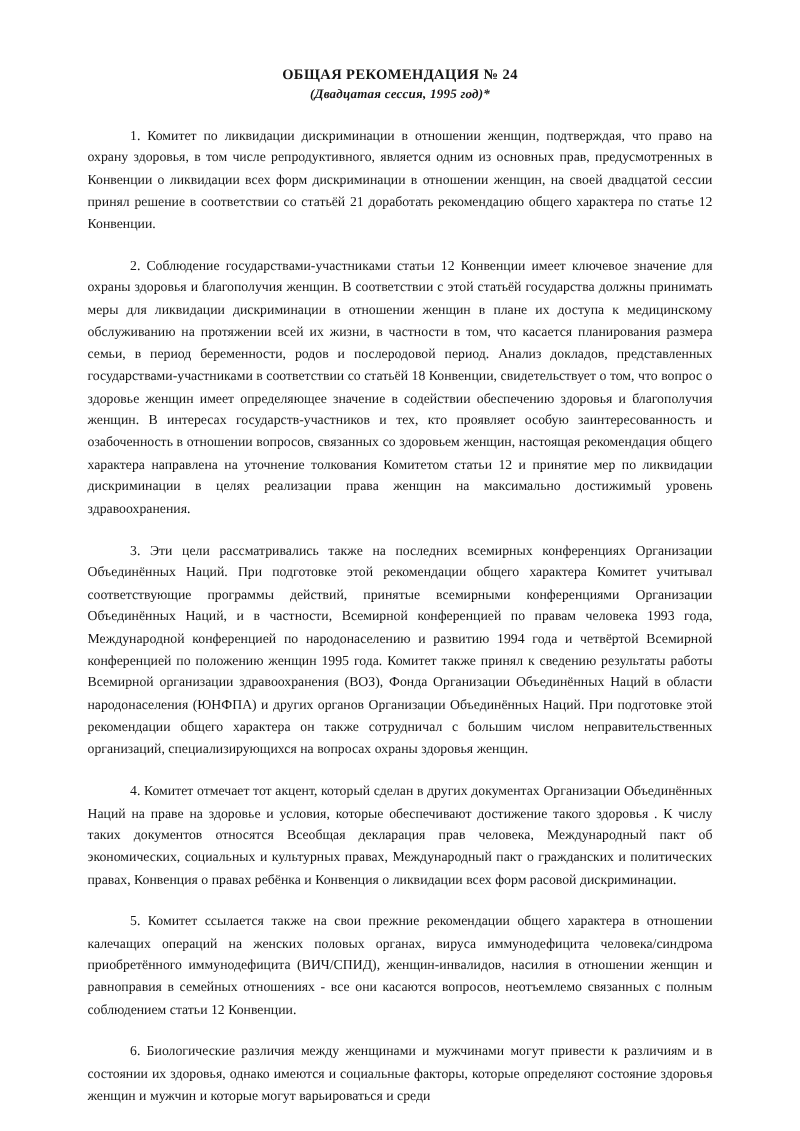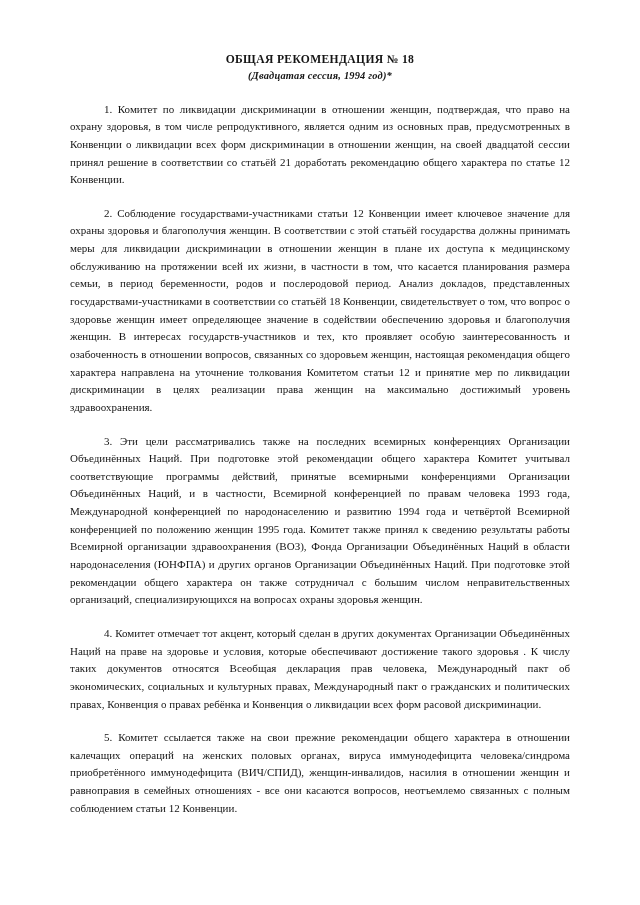--- a/index.html
+++ b/index.html
@@ -72,30 +72,31 @@
   }
   p.tight {
     margin-top: 16px;
   }
 </style>
 </head>
 <body>
 
 <div class="page">
 
-  <h1 class="doc-title">ОБЩАЯ РЕКОМЕНДАЦИЯ № 18</h1>
+  <h1 class="doc-title">ОБЩАЯ РЕКОМЕНДАЦИЯ № 24</h1>
 
-  <div class="doc-subtitle">(Двадцатая сессия, 1994 год)*</div>
+  <div class="doc-subtitle">(Двадцатая сессия, 1995 год)*</div>
 
 
   <p class="body-par first-after-title">1. Комитет по ликвидации дискриминации в отношении женщин, подтверждая, что право на охрану здоровья, в том числе репродуктивного, является одним из основных прав, предусмотренных в Конвенции о ликвидации всех форм дискриминации в отношении женщин, на своей двадцатой сессии принял решение в соответствии со статьёй 21 доработать рекомендацию общего характера по статье 12 Конвенции.</p>
 
 
   <p class="body-par tight">2. Соблюдение государствами-участниками статьи 12 Конвенции имеет ключевое значение для охраны здоровья и благополучия женщин. В соответствии с этой статьёй государства должны принимать меры для ликвидации дискриминации в отношении женщин в плане их доступа к медицинскому обслуживанию на протяжении всей их жизни, в частности в том, что касается планирования размера семьи, в период беременности, родов и послеродовой период. Анализ докладов, представленных государствами-участниками в соответствии со статьёй 18 Конвенции, свидетельствует о том, что вопрос о здоровье женщин имеет определяющее значение в содействии обеспечению здоровья и благополучия женщин. В интересах государств-участников и тех, кто проявляет особую заинтересованность и озабоченность в отношении вопросов, связанных со здоровьем женщин, настоящая рекомендация общего характера направлена на уточнение толкования Комитетом статьи 12 и принятие мер по ликвидации дискриминации в целях реализации права женщин на максимально достижимый уровень здравоохранения.</p>
 
   <p class="body-par tight">3. Эти цели рассматривались также на последних всемирных конференциях Организации Объединённых Наций. При подготовке этой рекомендации общего характера Комитет учитывал соответствующие программы действий, принятые всемирными конференциями Организации Объединённых Наций, и в частности, Всемирной конференцией по правам человека 1993 года, Международной конференцией по народонаселению и развитию 1994 года и четвёртой Всемирной конференцией по положению женщин 1995 года. Комитет также принял к сведению результаты работы Всемирной организации здравоохранения (ВОЗ), Фонда Организации Объединённых Наций в области народонаселения (ЮНФПА) и других органов Организации Объединённых Наций. При подготовке этой рекомендации общего характера он также сотрудничал с большим числом неправительственных организаций, специализирующихся на вопросах охраны здоровья женщин.</p>
 
   <p class="body-par tight">4. Комитет отмечает тот акцент, который сделан в других документах Организации Объединённых Наций на праве на здоровье и условия, которые обеспечивают достижение такого здоровья . К числу таких документов относятся Всеобщая декларация прав человека, Международный пакт об экономических, социальных и культурных правах, Международный пакт о гражданских и политических правах, Конвенция о правах ребёнка и Конвенция о ликвидации всех форм расовой дискриминации.</p>
 
   <p class="body-par tight">5. Комитет ссылается также на свои прежние рекомендации общего характера в отношении калечащих операций на женских половых органах, вируса иммунодефицита человека/синдрома приобретённого иммунодефицита (ВИЧ/СПИД), женщин-инвалидов, насилия в отношении женщин и равноправия в семейных отношениях - все они касаются вопросов, неотъемлемо связанных с полным соблюдением статьи 12 Конвенции.</p>
 
+  <p class="body-par tight">6. Биологические различия между женщинами и мужчинами могут привести к различиям и в состоянии их здоровья, однако имеются и социальные факторы, которые определяют состояние здоровья женщин и мужчин и которые могут варьироваться и среди</p>
 
 </div>
 
 </body></html>

